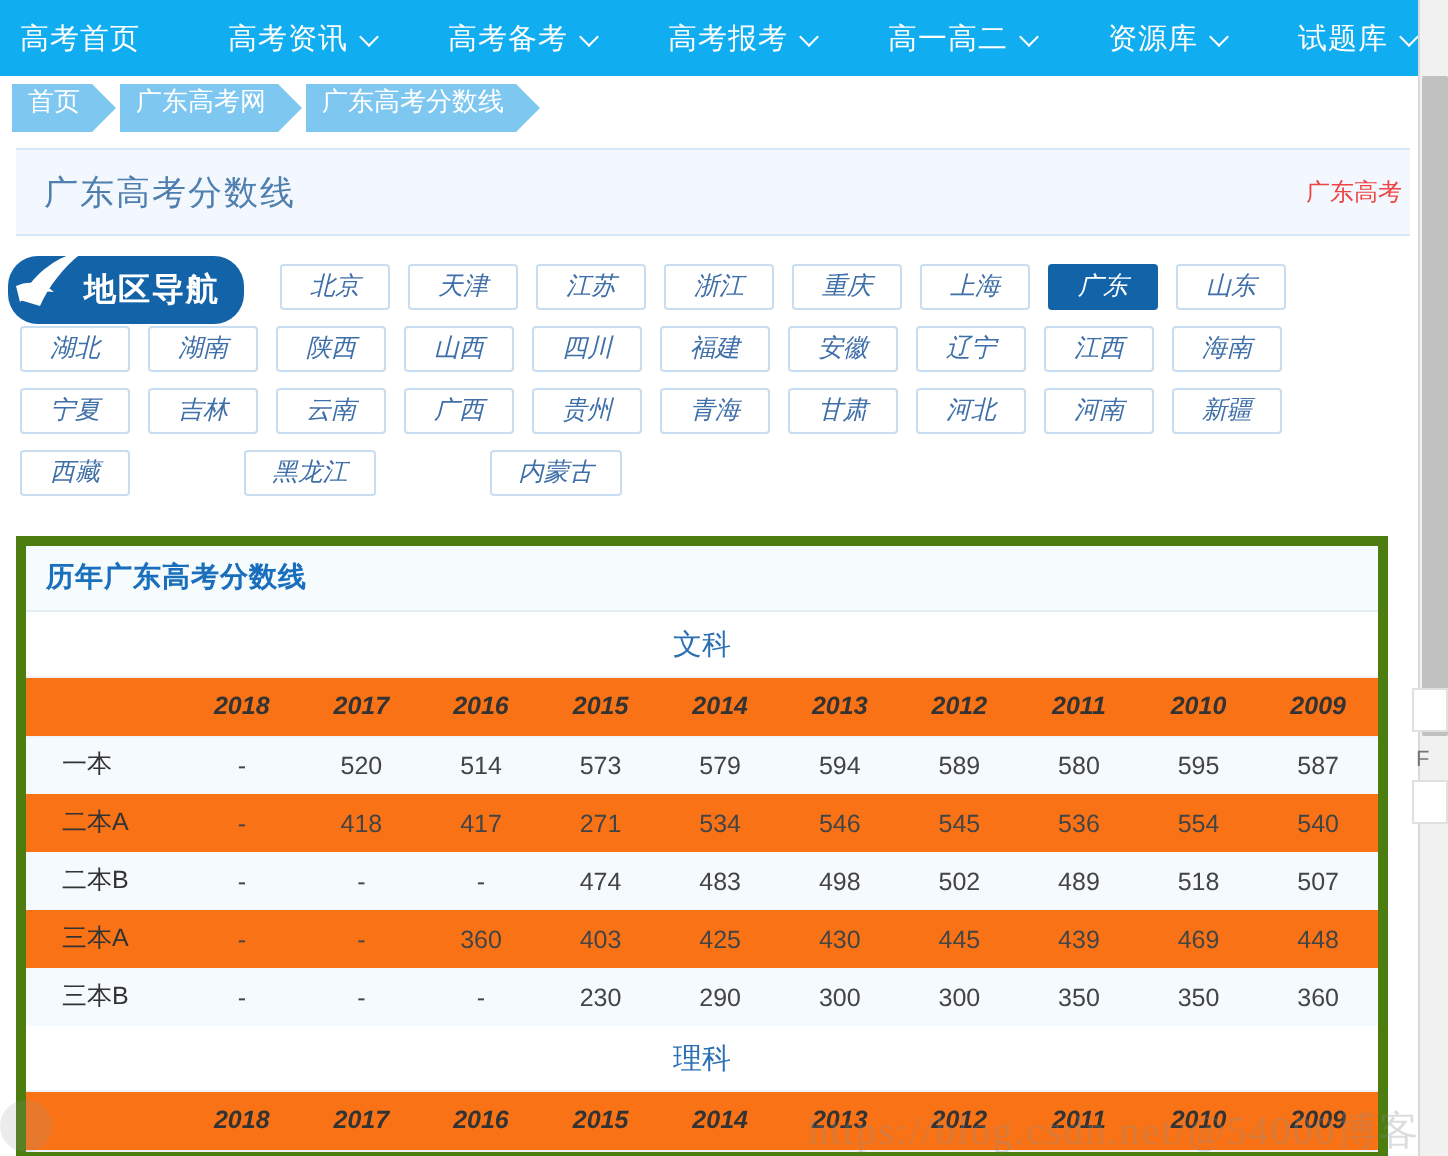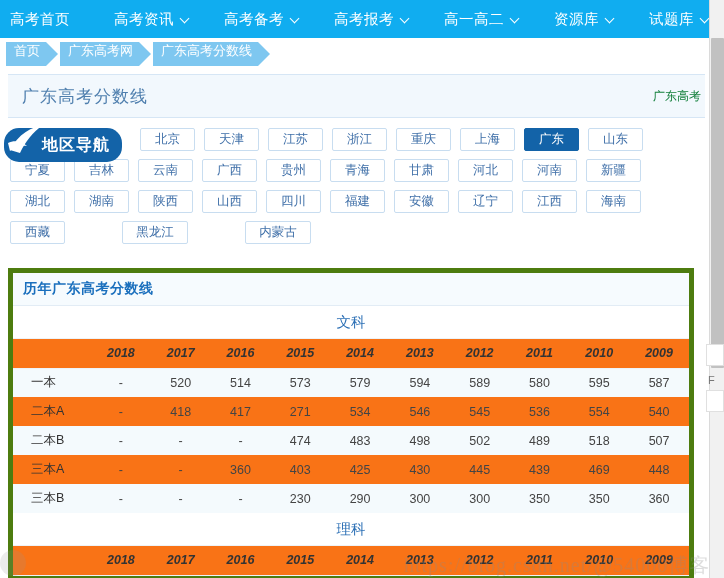--- a/index.html
+++ b/index.html
@@ -101,21 +101,21 @@
     justify-content: space-between;
     padding: 0 4px 0 14px;
     width: 697px;
   }
   .titlebar .ttl {
     color: #4f7fae;
     font-size: 17px;
     letter-spacing: 1px;
   }
   .titlebar .sub {
-    color: #15803d;
+    color: #ef4444;
     font-size: 12px;
     white-space: nowrap;
     overflow: hidden;
     max-width: 82px;
   }
   
   .regionwrap {
     margin-top: 10px;
     padding-left: 8px;
     width: 710px;
@@ -136,23 +136,24 @@
     letter-spacing: 1px;
     z-index: 3;
   }
   .swoosh {
     position: absolute;
     left: 2px; top: -4px;
     width: 40px; height: 38px;
   }
   .rowline {
     display: flex;
-    align-items: flex-start;
+    align-items: center;
     height: 31px;
     padding-left: 2px;
+    font-style: italic;
   }
   .rowline.first { padding-left: 132px; }
   .rgbtn {
     min-width: 55px;
     height: 23px;
     border: 1px solid #c8ddf0;
     border-radius: 2px;
     background: #ffffff;
     color: #3f6fa8;
     font-size: 12.5px;
@@ -350,20 +351,53 @@
       <div class="rgbtn active">
           <span>广东</span>
         </div>
       <div class="rgbtn">
           <span>山东</span>
         </div>
     </div>
 
     <div class="rowline">
       <div class="rgbtn">
+          <span>湖北</span>
+        </div>
+      <div class="rgbtn">
+          <span>湖南</span>
+        </div>
+      <div class="rgbtn">
+          <span>陕西</span>
+        </div>
+      <div class="rgbtn">
+          <span>山西</span>
+        </div>
+      <div class="rgbtn">
+          <span>四川</span>
+        </div>
+      <div class="rgbtn">
+          <span>福建</span>
+        </div>
+      <div class="rgbtn">
+          <span>安徽</span>
+        </div>
+      <div class="rgbtn">
+          <span>辽宁</span>
+        </div>
+      <div class="rgbtn">
+          <span>江西</span>
+        </div>
+      <div class="rgbtn">
+          <span>海南</span>
+        </div>
+    </div>
+
+    <div class="rowline">
+      <div class="rgbtn">
           <span>宁夏</span>
         </div>
       <div class="rgbtn">
           <span>吉林</span>
         </div>
       <div class="rgbtn">
           <span>云南</span>
         </div>
       <div class="rgbtn">
           <span>广西</span>
@@ -378,53 +412,20 @@
           <span>甘肃</span>
         </div>
       <div class="rgbtn">
           <span>河北</span>
         </div>
       <div class="rgbtn">
           <span>河南</span>
         </div>
       <div class="rgbtn">
           <span>新疆</span>
-        </div>
-    </div>
-
-    <div class="rowline">
-      <div class="rgbtn">
-          <span>湖北</span>
-        </div>
-      <div class="rgbtn">
-          <span>湖南</span>
-        </div>
-      <div class="rgbtn">
-          <span>陕西</span>
-        </div>
-      <div class="rgbtn">
-          <span>山西</span>
-        </div>
-      <div class="rgbtn">
-          <span>四川</span>
-        </div>
-      <div class="rgbtn">
-          <span>福建</span>
-        </div>
-      <div class="rgbtn">
-          <span>安徽</span>
-        </div>
-      <div class="rgbtn">
-          <span>辽宁</span>
-        </div>
-      <div class="rgbtn">
-          <span>江西</span>
-        </div>
-      <div class="rgbtn">
-          <span>海南</span>
         </div>
     </div>
 
     <div class="rowline">
       <div class="rgbtn">
           <span>西藏</span>
         </div>
       <div class="rgbtn wide">
           <span>黑龙江</span>
         </div>

